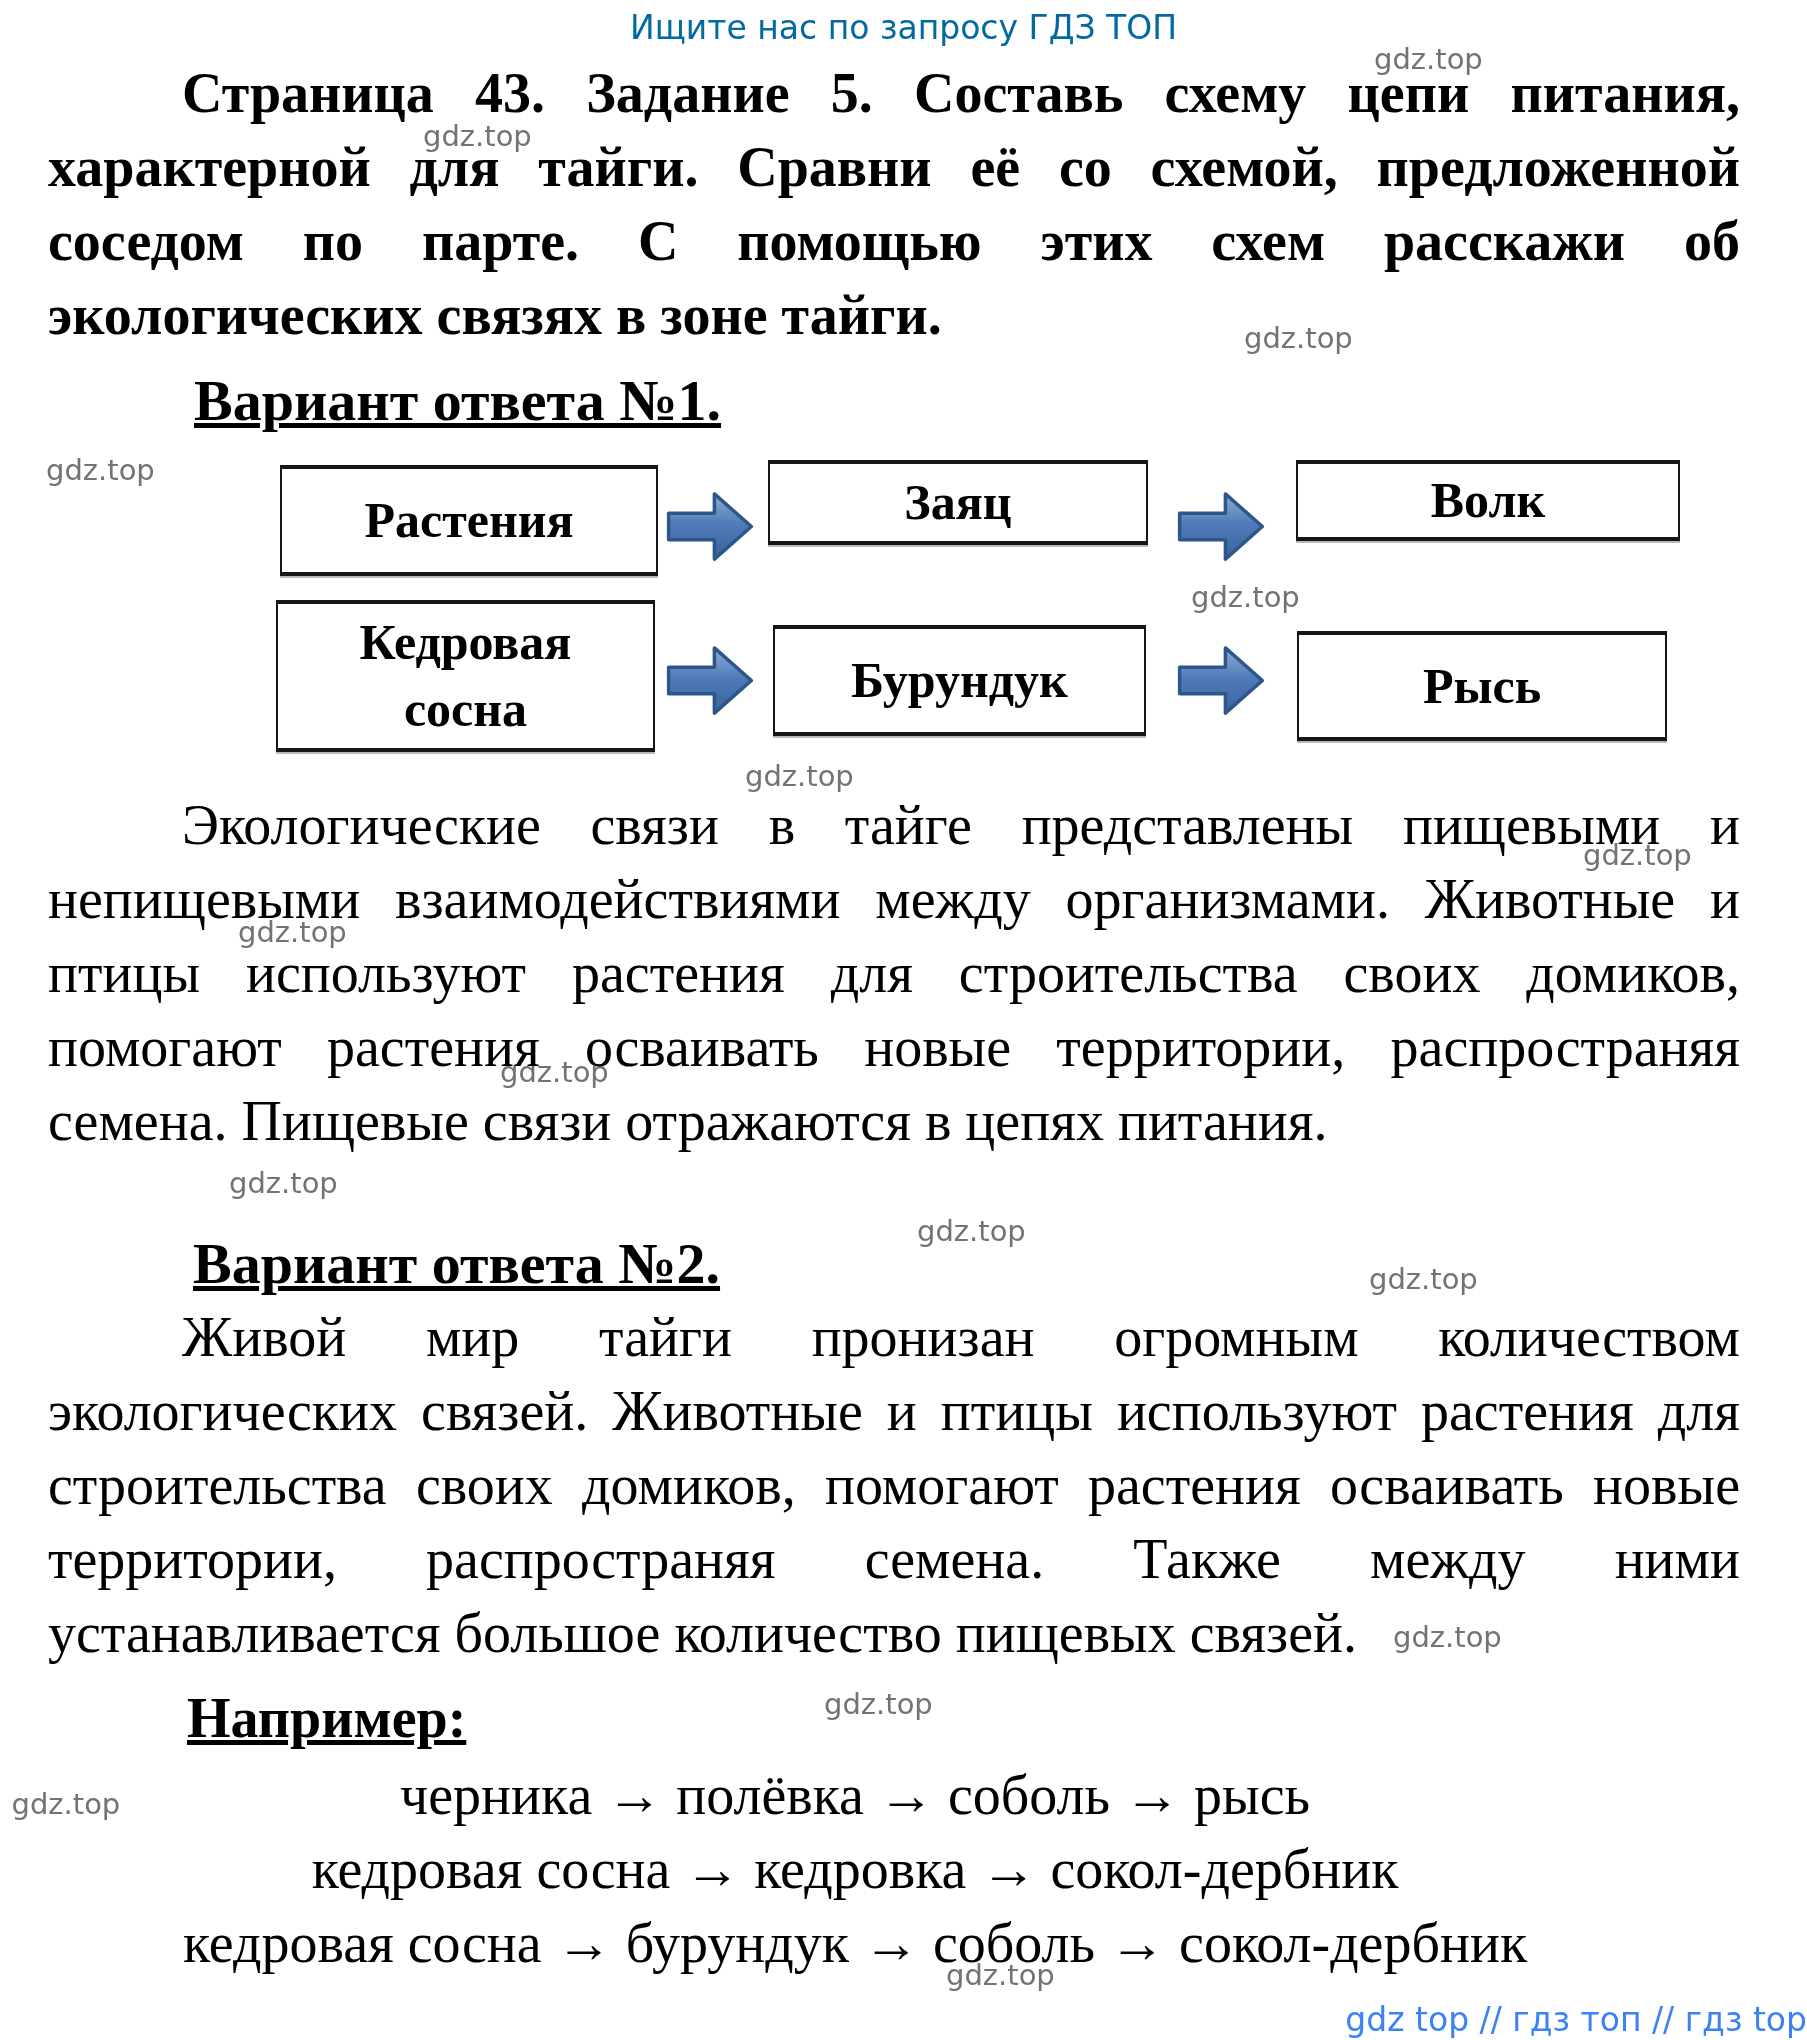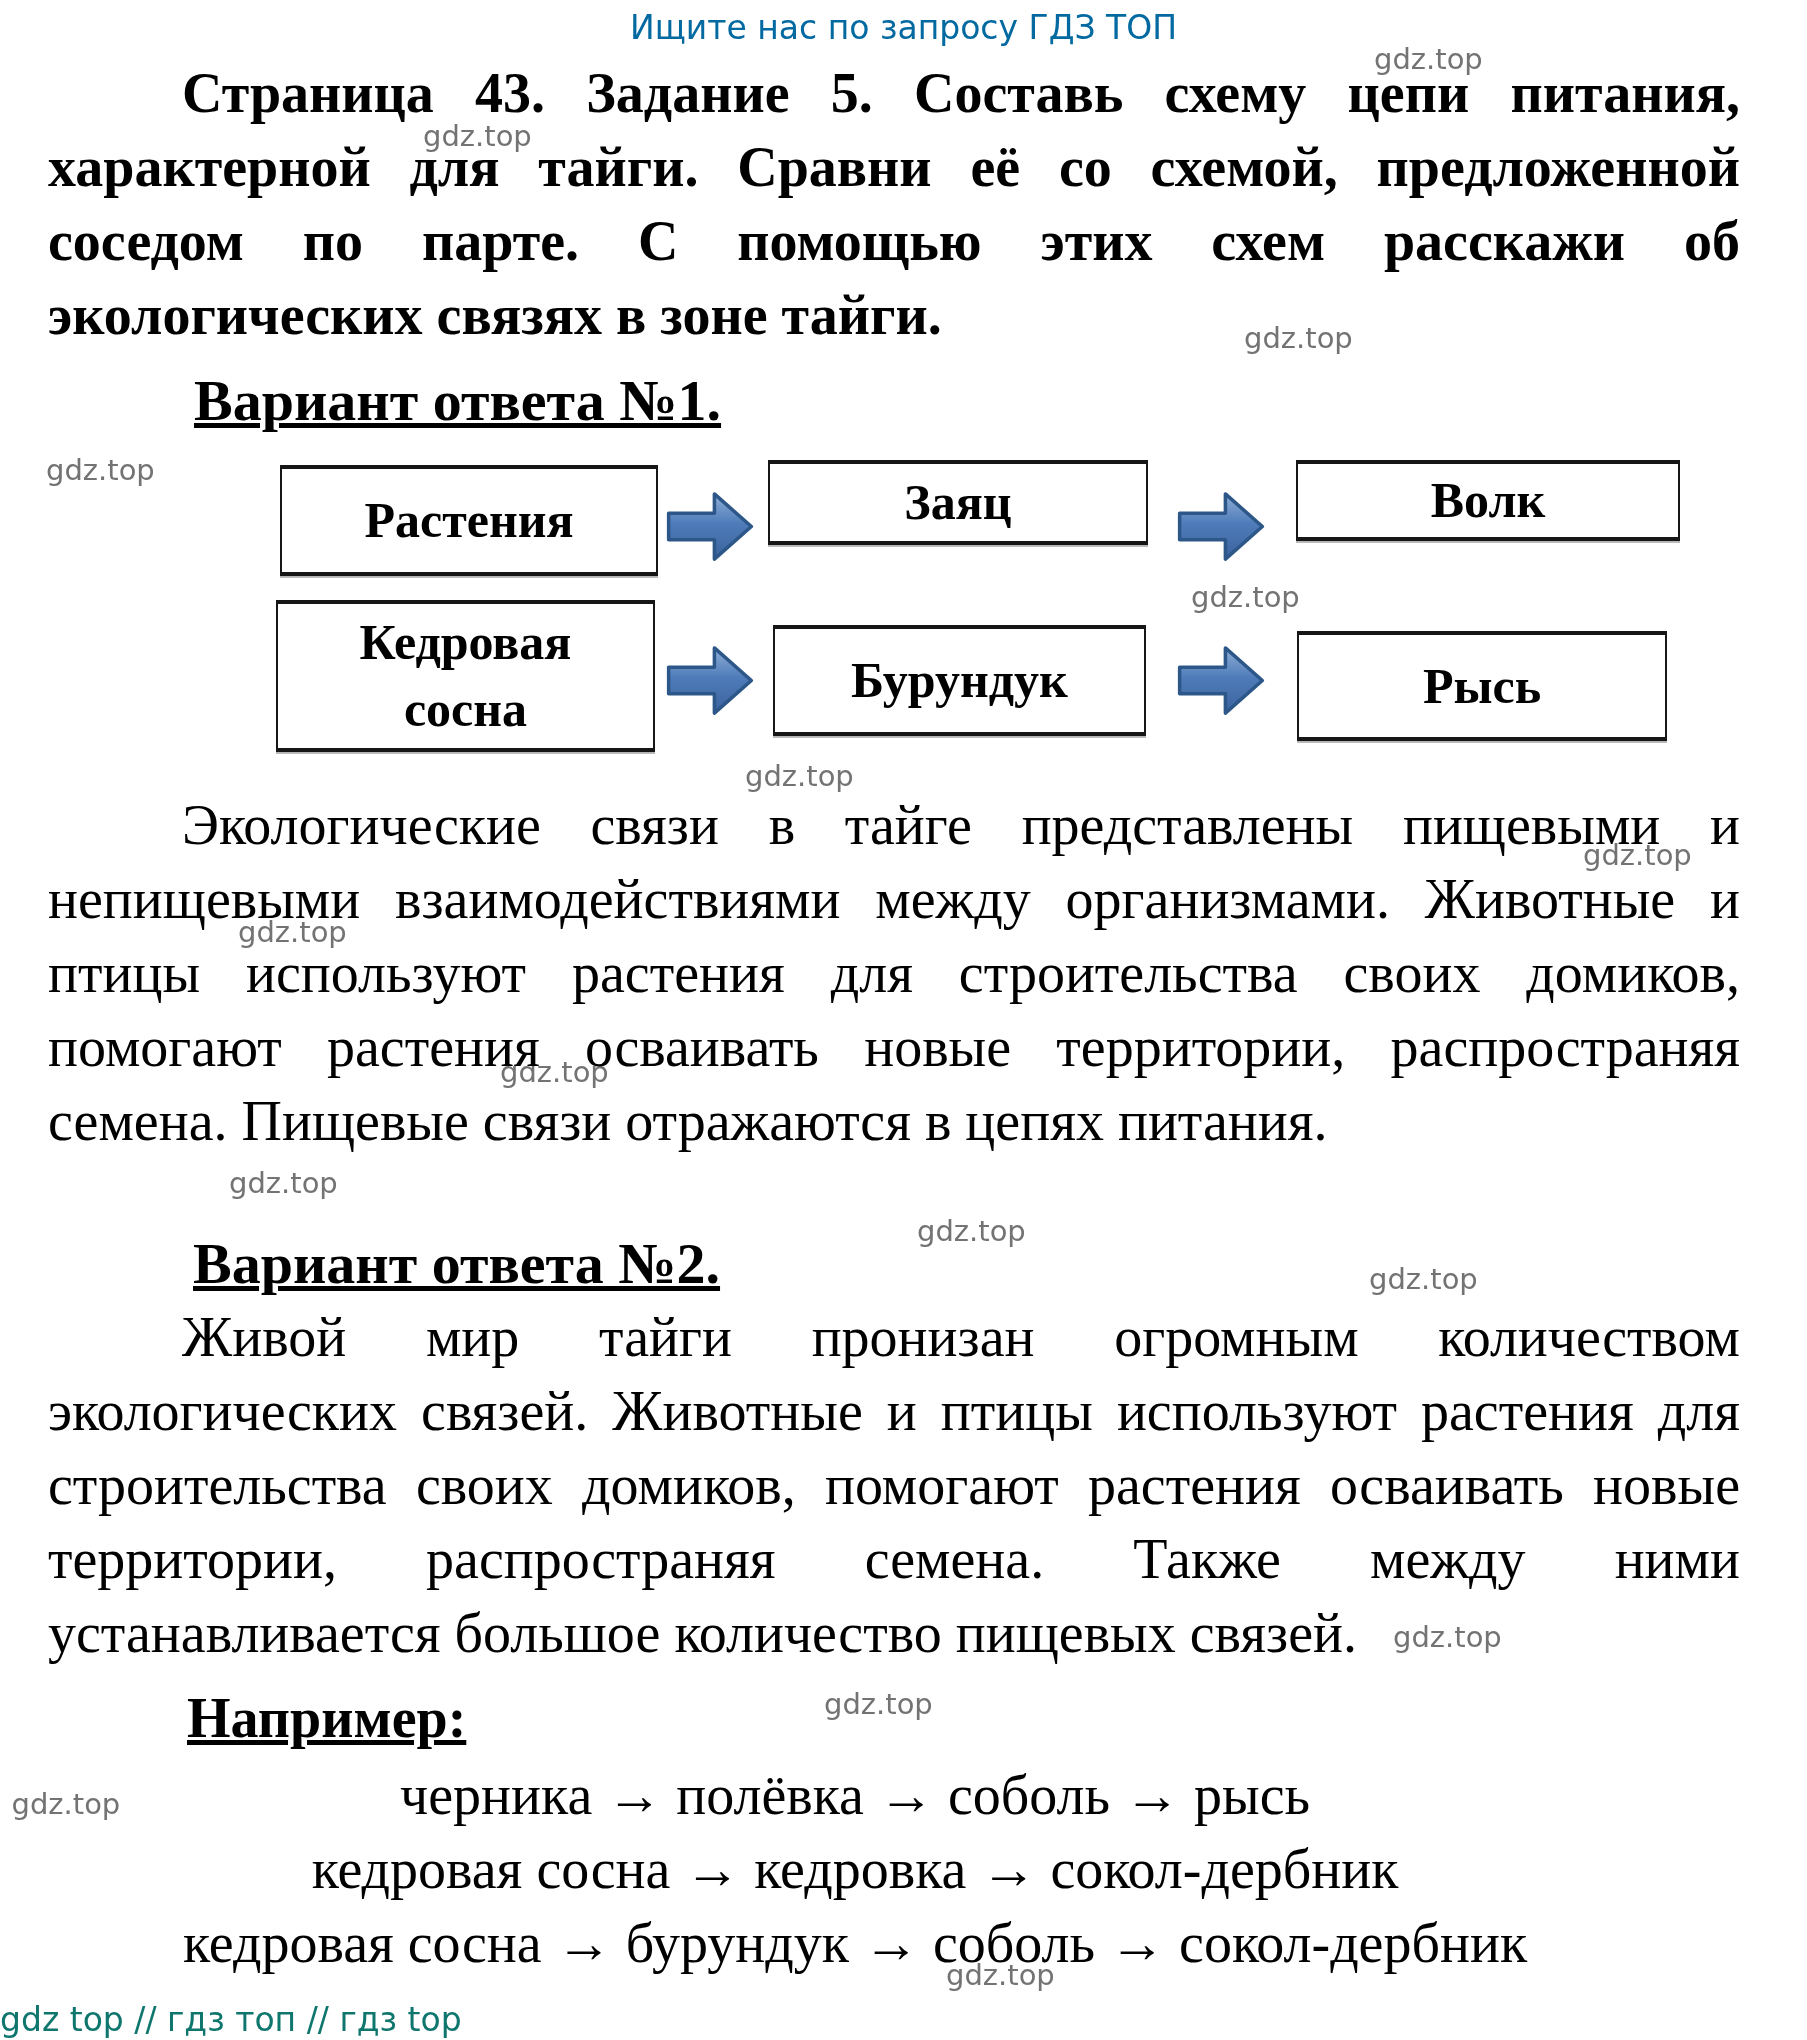--- a/index.html
+++ b/index.html
@@ -32,23 +32,23 @@
   .heading { position: absolute; font-weight: bold; font-size: 58px; line-height: 1.1; white-space: nowrap; text-decoration: underline; }
   .h1a { top: 369px; left: 194px; }
   .h2a { top: 1232px; left: 193px; }
   .h3a { top: 1688px; left: 187px; font-size: 56px; }
   .para { font-weight: normal; }
   .para1 { top: 788px; }
   .para2 { top: 1300px; }
   .chains { position: absolute; left: 183px; top: 1758px; font-size: 56px; line-height: 74px; text-align: center; }
   .footer {
     position: absolute; top: 2000px; left: 0; width: 100%;
-    text-align: left;
+    text-align: right;
     font: 33px "DejaVu Sans", "Liberation Sans", sans-serif;
-    color: #0f766e;
+    color: #3b82f6;
   }
   .diagram { position: absolute; left: 0; top: 452px; width: 1807px; height: 322px; margin-left: 32px; }
   .dbox {
     position: absolute; box-sizing: border-box; background: #fff;
     border: 2.9px solid #161616; border-top-width: 4.8px; border-bottom-width: 4.8px;
     box-shadow: 0 1.9px 0 rgba(90,90,90,0.45);
     display: flex; align-items: center; justify-content: center;
     font-weight: bold; font-size: 50px; line-height: 67px; text-align: center;
   }
   .b-r1c1 { left: 248px;  top: 13.4px;  width: 378px; height: 111px; }

